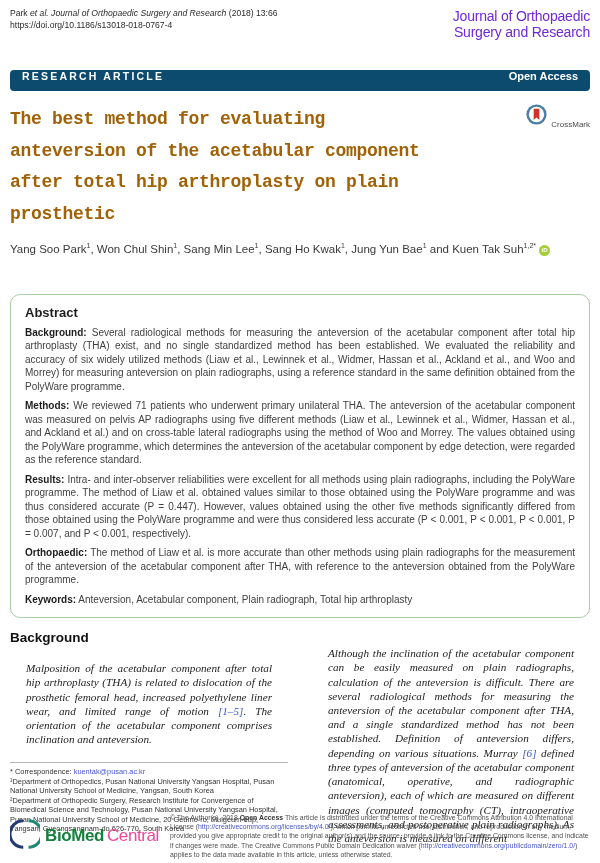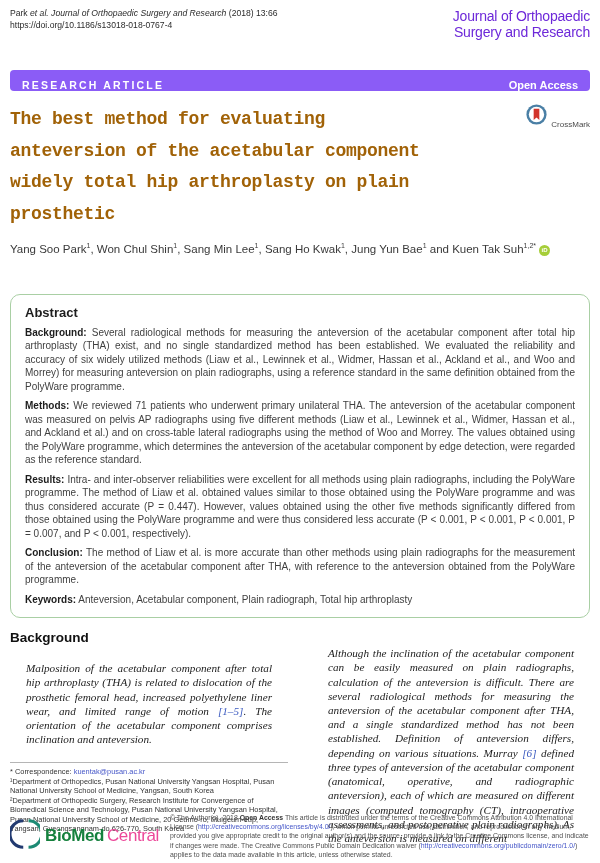--- a/index.html
+++ b/index.html
@@ -8,22 +8,22 @@
     background:#fff;box-sizing:border-box;padding:8px 10px 4px 10px;
     font-family:"Liberation Sans",sans-serif;color:#222;
   }
   
   .hdr{display:flex;justify-content:space-between;align-items:flex-start;}
   .cite{font-size:8.6px;line-height:1.35;color:#2b2b2b;}
   .cite .it{font-style:italic;}
   .journal-name{font-size:14px;line-height:1.16;color:#6d28d9;text-align:right;letter-spacing:-0.2px;}
   
   .banner{
-    margin-top:30px;height:21px;border-radius:4px;background:#8b5cf6;
-    display:flex;justify-content:space-between;align-items:flex-end;
+    margin-top:30px;height:21px;border-radius:4px;background:#0c4a6e;
+    display:flex;justify-content:space-between;align-items:flex-start;
     padding:0 12px;color:#fff;font-weight:bold;
   }
   .banner .type{font-size:10.5px;letter-spacing:2.2px;}
   .banner .oa{font-size:11px;}
   
   .title-row{position:relative;margin-top:13px;padding-right:92px;}
   .title{font-size:18px;line-height:31.5px;font-weight:600;color:#a16207;letter-spacing:-0.3px;font-family:Liberation Mono, monospace;}
   .title span{display:block;}
   .crossmark{position:absolute;top:0;right:0;display:flex;align-items:flex-end;gap:4px;cursor:pointer;}
   .crossmark .cm-label{font-size:8px;color:#4a4a4a;}
@@ -80,21 +80,21 @@
 
   <div class="banner">
     <span class="type">RESEARCH ARTICLE</span>
     <span class="oa">Open Access</span>
   </div>
 
   <div class="title-row">
     <h1 class="title" style="margin:0;">
       <span>The best method for evaluating</span>
       <span>anteversion of the acetabular component</span>
-      <span>widely total hip arthroplasty on plain</span>
+      <span>after total hip arthroplasty on plain</span>
       <span>prosthetic</span>
     </h1>
     <div class="crossmark">
       <span>
         <svg width="21" height="21" viewBox="0 0 20 20">
           <circle cx="10" cy="10" r="9.6" fill="#4a7fa5"></circle>
           <circle cx="10" cy="10" r="7.3" fill="#ffffff"></circle>
           <path d="M7.3 4.6 h5.4 v10.6 l-2.7 -2.3 -2.7 2.3 z" fill="#d2342b"></path>
         </svg>
       </span>
@@ -104,21 +104,21 @@
 
   <div class="authors">
     <span><span>Yang Soo Park</span><sup>1</sup><span>, </span></span><span><span>Won Chul Shin</span><sup>1</sup><span>, </span></span><span><span>Sang Min Lee</span><sup>1</sup><span>, </span></span><span><span>Sang Ho Kwak</span><sup>1</sup><span>, </span></span><span><span>Jung Yun Bae</span><sup>1</sup><span> and </span></span><span><span>Kuen Tak Suh</span><sup>1,2*</sup></span><span class="orcid">iD</span>
   </div>
 
   <div class="abstract">
     <h2>Abstract</h2>
     <p><b>Background:</b><span> Several radiological methods for measuring the anteversion of the acetabular component after total hip arthroplasty (THA) exist, and no single standardized method has been established. We evaluated the reliability and accuracy of six widely utilized methods (Liaw et al., Lewinnek et al., Widmer, Hassan et al., Ackland et al., and Woo and Morrey) for measuring anteversion on plain radiographs, using a reference standard in the same definition obtained from the PolyWare programme.</span></p>
     <p><b>Methods:</b><span> We reviewed 71 patients who underwent primary unilateral THA. The anteversion of the acetabular component was measured on pelvis AP radiographs using five different methods (Liaw et al., Lewinnek et al., Widmer, Hassan et al., and Ackland et al.) and on cross-table lateral radiographs using the method of Woo and Morrey. The values obtained using the PolyWare programme, which determines the anteversion of the acetabular component by edge detection, were regarded as the reference standard.</span></p>
     <p><b>Results:</b><span> Intra- and inter-observer reliabilities were excellent for all methods using plain radiographs, including the PolyWare programme. The method of Liaw et al. obtained values similar to those obtained using the PolyWare programme and was thus considered accurate (P = 0.447). However, values obtained using the other five methods significantly differed from those obtained using the PolyWare programme and were thus considered less accurate (P &lt; 0.001, P &lt; 0.001, P &lt; 0.001, P = 0.007, and P &lt; 0.001, respectively).</span></p>
-    <p><b>Conclusion:</b><span> The method of Liaw et al. is more accurate than other methods using plain radiographs for the measurement of the anteversion of the acetabular component after THA, with reference to the anteversion obtained from the PolyWare programme.</span></p>
+    <p><b>Orthopaedic:</b><span> The method of Liaw et al. is more accurate than other methods using plain radiographs for the measurement of the anteversion of the acetabular component after THA, with reference to the anteversion obtained from the PolyWare programme.</span></p>
     <p><b>Keywords:</b><span> Anteversion, Acetabular component, Plain radiograph, Total hip arthroplasty</span></p>
   </div>
 
   <div class="cols">
     <div class="col">
       <h3 class="sec-head">Background</h3>
       <p class="serif"><span>Malposition of the acetabular component after total hip arthroplasty (THA) is related to dislocation of the prosthetic femoral head, increased polyethylene liner wear, and limited range of motion </span><a href="#" class="ref">[1–5]</a><span>. The orientation of the acetabular component comprises inclination and anteversion.</span></p>
       <hr class="fn-divider">
       <div class="footnotes">
         <div><span>* Correspondence: </span><a href="#" class="link">kuentak@pusan.ac.kr</a></div>

